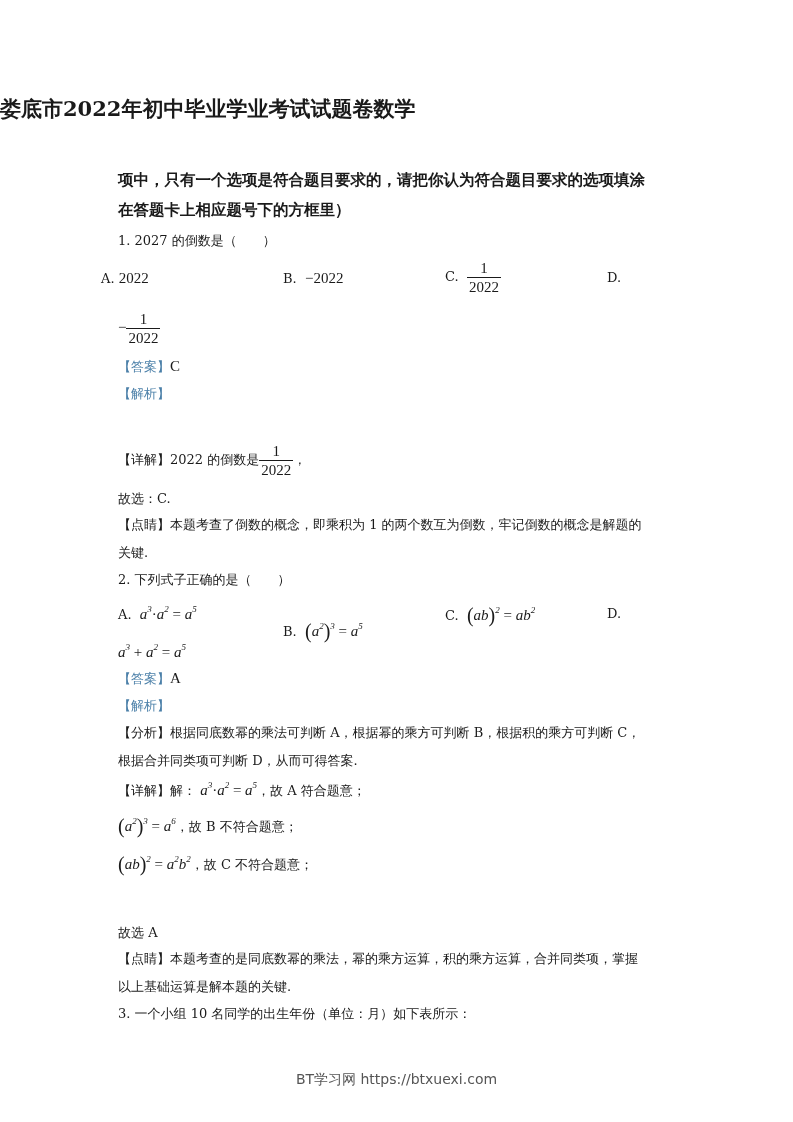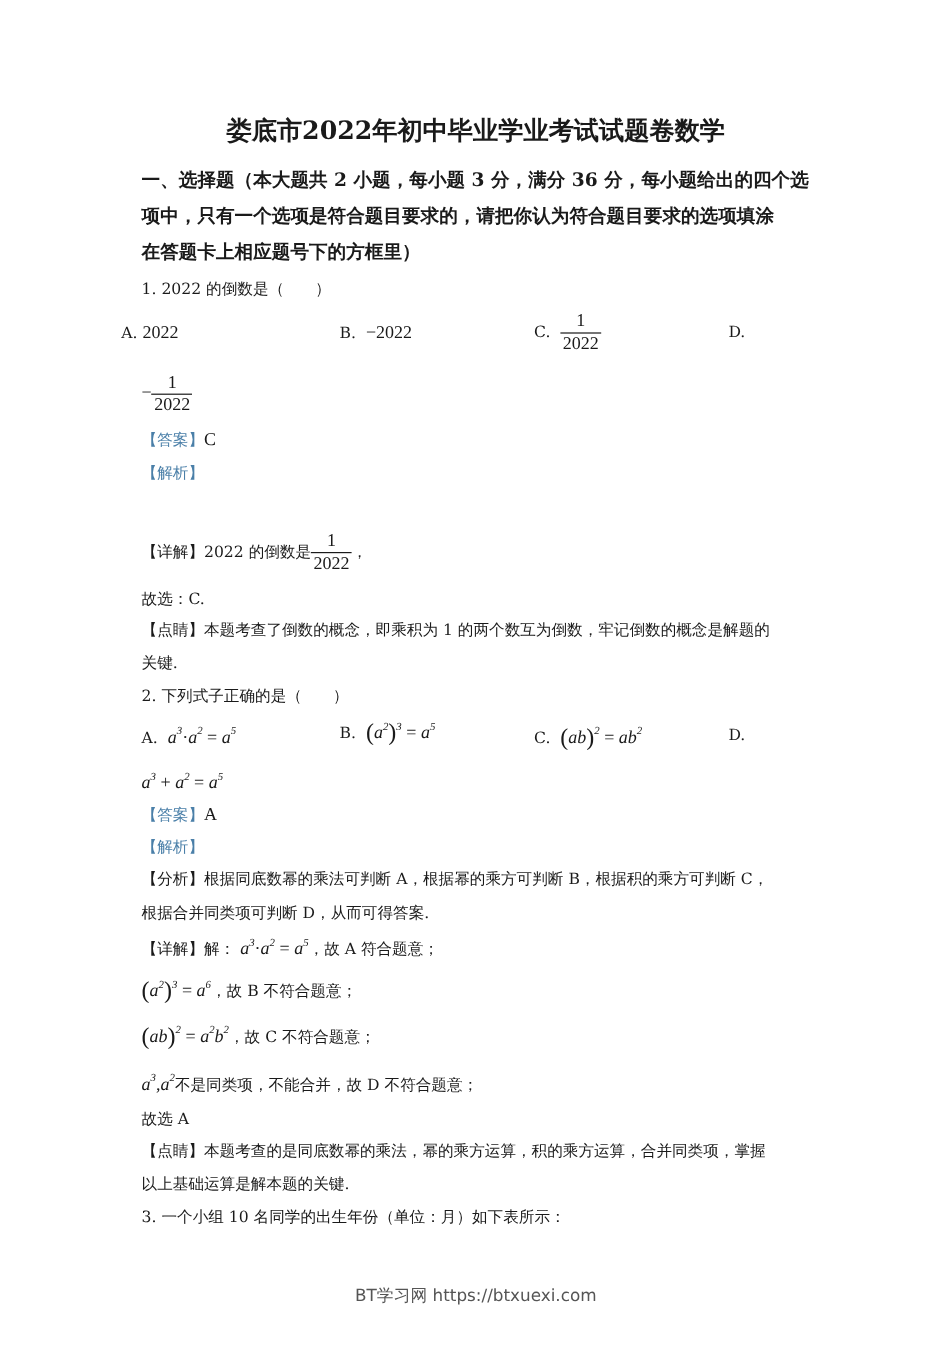--- a/index.html
+++ b/index.html
@@ -1,20 +1,20 @@
 <!DOCTYPE html>
 <html><head>
 <meta charset="utf-8">
 <style>
   html, body { margin: 0; padding: 0; background: #ffffff; }
   body { width: 793px; height: 1122px; position: relative; overflow: hidden;
          font-family: "DejaVu Serif", "Liberation Serif", serif; color: #1a1a1a; }
   .page { position: absolute; left: 0; top: 0; width: 793px; height: 1122px; }
   .abs { position: absolute; white-space: nowrap; }
-  .title { left: 0; width: 793px; text-align: center; top: 95px; font-size: 21px; font-weight: bold; }
+  .title { left: 0; width: 793px; text-align: left; top: 95px; font-size: 21px; font-weight: bold; }
   .section { left: 118px; font-size: 15.5px; font-weight: bold; }
   .line { left: 118px; font-size: 13px; }
   .math { font-family: "Liberation Serif", "DejaVu Serif", serif; font-style: italic; font-size: 15px; }
   .num { font-family: "Liberation Serif", "DejaVu Serif", serif; font-size: 15px; }
   sup { font-size: 9px; vertical-align: 7px; }
   .frac { display: inline-flex; flex-direction: column; align-items: center; vertical-align: middle;
           font-family: "Liberation Serif", "DejaVu Serif", serif; font-size: 15px; line-height: 18px; }
   .frac .n { padding: 0 2px; }
   .frac .d { border-top: 1px solid #1a1a1a; padding: 0 2px; }
   .blue { color: #4a7fa8; text-align: right; }
@@ -22,25 +22,24 @@
   .footer { left: 0; width: 793px; text-align: center; top: 1071px; font-size: 14px; color: #555;
             font-family: "DejaVu Sans", "Liberation Sans", sans-serif; }
 </style>
 </head>
 <body>
 
 <div class="page">
 
   <div class="abs title">娄底市2022年初中毕业学业考试试题卷数学</div>
 
-  <div class="abs section" style="top:140px">一、选择题（本大题共 2 小题，每小题 3 分，满分 36 分，每小题给出的四个选</div>
   <div class="abs section" style="top:200px">在答题卡上相应题号下的方框里）</div>
   <div class="abs section" style="top:170px">项中，只有一个选项是符合题目要求的，请把你认为符合题目要求的选项填涂</div>
 
-  <div class="abs line" style="top:232px">1. 2022 的倒数是（　　）</div>
+  <div class="abs line" style="top:232px">1. 2027 的倒数是（　　）</div>
 
   <div class="abs line" style="top:270px; left:101px">
     <span>A.</span> <span class="num">2022</span>
   </div>
   <div class="abs line" style="top:270px; left:283px">
     <span>B.</span>&nbsp; <span class="num">−2022</span>
   </div>
   <div class="abs line" style="top:259px; left:445px">
     <span>C.</span>&nbsp;
     <span class="frac">
@@ -71,21 +70,21 @@
     <span>【点睛】</span><span>本题考查了倒数的概念，即乘积为 1 的两个数互为倒数，牢记倒数的概念是解题的</span>
   </div>
   <div class="abs line" style="top:544px">关键.</div>
 
   <div class="abs line" style="top:571px">2. 下列式子正确的是（　　）</div>
 
   <div class="abs line" style="top:604px; left:118px">
     <span>A.</span>&nbsp;
     <span class="math">a<sup>3</sup><span style="font-style:normal">·</span>a<sup>2</sup> <span style="font-style:normal">=</span> a<sup>5</sup></span>
   </div>
-  <div class="abs line" style="top:600px; left:283px">
+  <div class="abs line" style="top:620px; left:283px">
     <span>B.</span>&nbsp;
     <span class="math"><span class="paren">(</span>a<sup>2</sup><span class="paren">)</span><sup>3</sup> <span style="font-style:normal">=</span> a<sup>5</sup></span>
   </div>
   <div class="abs line" style="top:604px; left:445px">
     <span>C.</span>&nbsp;
     <span class="math"><span class="paren">(</span>ab<span class="paren">)</span><sup>2</sup> <span style="font-style:normal">=</span> ab<sup>2</sup></span>
   </div>
   <div class="abs line" style="top:606px; left:607px">D.</div>
   <div class="abs line" style="top:642px">
     <span class="math">a<sup>3</sup> <span style="font-style:normal">+</span> a<sup>2</sup> <span style="font-style:normal">=</span> a<sup>5</sup></span>
@@ -103,23 +102,20 @@
   <div class="abs line" style="top:780px">
     <span>【详解】</span><span>解：</span>
     <span class="math">a<sup>3</sup><span style="font-style:normal">·</span>a<sup>2</sup> <span style="font-style:normal">=</span> a<sup>5</sup></span><span>，故 A 符合题意；</span>
   </div>
   <div class="abs line" style="top:815px">
     <span class="math"><span class="paren">(</span>a<sup>2</sup><span class="paren">)</span><sup>3</sup> <span style="font-style:normal">=</span> a<sup>6</sup></span><span>，故 B 不符合题意；</span>
   </div>
   <div class="abs line" style="top:853px">
     <span class="math"><span class="paren">(</span>ab<span class="paren">)</span><sup>2</sup> <span style="font-style:normal">=</span> a<sup>2</sup>b<sup>2</sup></span><span>，故 C 不符合题意；</span>
   </div>
-  <div class="abs line" style="top:893px">
-    <span class="math">a<sup>3</sup><span style="font-style:normal">,</span>a<sup>2</sup></span><span>不是同类项，不能合并，故 D 不符合题意；</span>
-  </div>
   <div class="abs line" style="top:924px">故选 A</div>
   <div class="abs line" style="top:950px">
     <span>【点睛】</span><span>本题考查的是同底数幂的乘法，幂的乘方运算，积的乘方运算，合并同类项，掌握</span>
   </div>
   <div class="abs line" style="top:978px">以上基础运算是解本题的关键.</div>
 
   <div class="abs line" style="top:1005px">3. 一个小组 10 名同学的出生年份（单位：月）如下表所示：</div>
 
   <div class="abs footer">BT学习网 https://btxuexi.com</div>
 </div>

